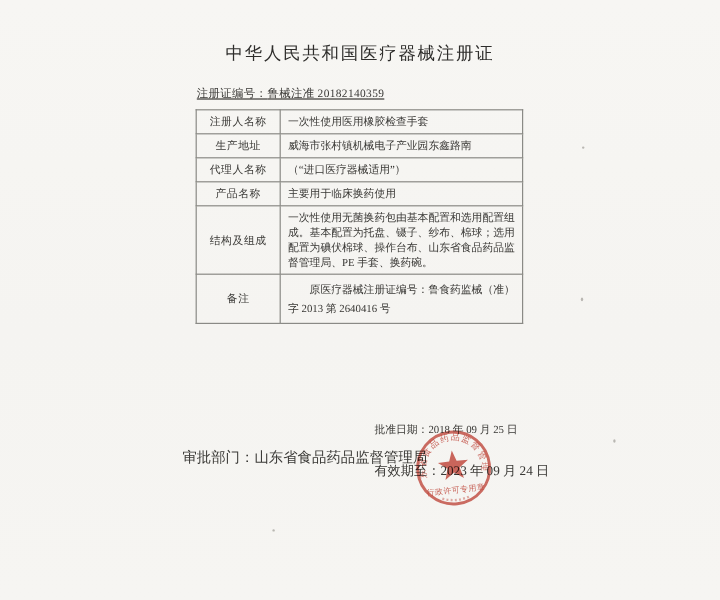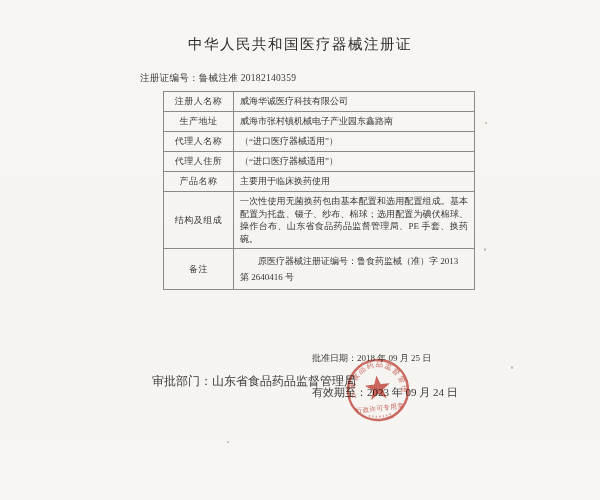--- a/index.html
+++ b/index.html
@@ -23,30 +23,31 @@
     left: 0;
     width: 600px;
     text-align: center;
     font-size: 14.5px;
     letter-spacing: 1.5px;
     color: #2e2d2b;
   }
   .cert-line {
     position: absolute;
     top: 72px;
-    left: 140px;
+    left: 164px;
     font-size: 9.5px;
     color: #3a3936;
     letter-spacing: 0.3px;
+    text-decoration: underline;
   }
   table.cert {
     position: absolute;
     top: 91px;
     left: 163px;
-    width: 312px;
+    width: 273px;
     border-collapse: collapse;
     table-layout: fixed;
     font-size: 9px;
     color: #38373­4;
     color: #383734;
   }
   table.cert td {
     border: 1px solid #8a8a86;
     vertical-align: middle;
     padding: 1px 6px;
@@ -117,32 +118,28 @@
   <div class="title">中华人民共和国医疗器械注册证</div>
 
   <div class="cert-line">
     <span>注册证编号：</span><span>鲁械注准 20182140359</span>
   </div>
 
   <table class="cert">
     <tbody>
         <tr class="r">
       <td class="lab">注册人名称</td>
-      <td class="val">威海华诚医疗科技有限公司</td>
+      <td class="val">一次性使用医用橡胶检查手套</td>
     </tr>
     <tr class="r">
       <td class="lab">生产地址</td>
       <td class="val">威海市张村镇机械电子产业园东鑫路南</td>
     </tr>
     <tr class="r">
       <td class="lab">代理人名称</td>
-      <td class="val">（“进口医疗器械适用”）</td>
-    </tr>
-    <tr class="r">
-      <td class="lab">代理人住所</td>
       <td class="val">（“进口医疗器械适用”）</td>
     </tr>
     <tr class="r">
       <td class="lab">产品名称</td>
       <td class="val">主要用于临床换药使用</td>
     </tr>
     <tr class="row-struct">
       <td class="lab">结构及组成</td>
       <td class="val">一次性使用无菌换药包由基本配置和选用配置组成。基本配置为托盘、镊子、纱布、棉球；选用配置为碘伏棉球、操作台布、山东省食品药品监督管理局、PE 手套、换药碗。</td>
     </tr>

